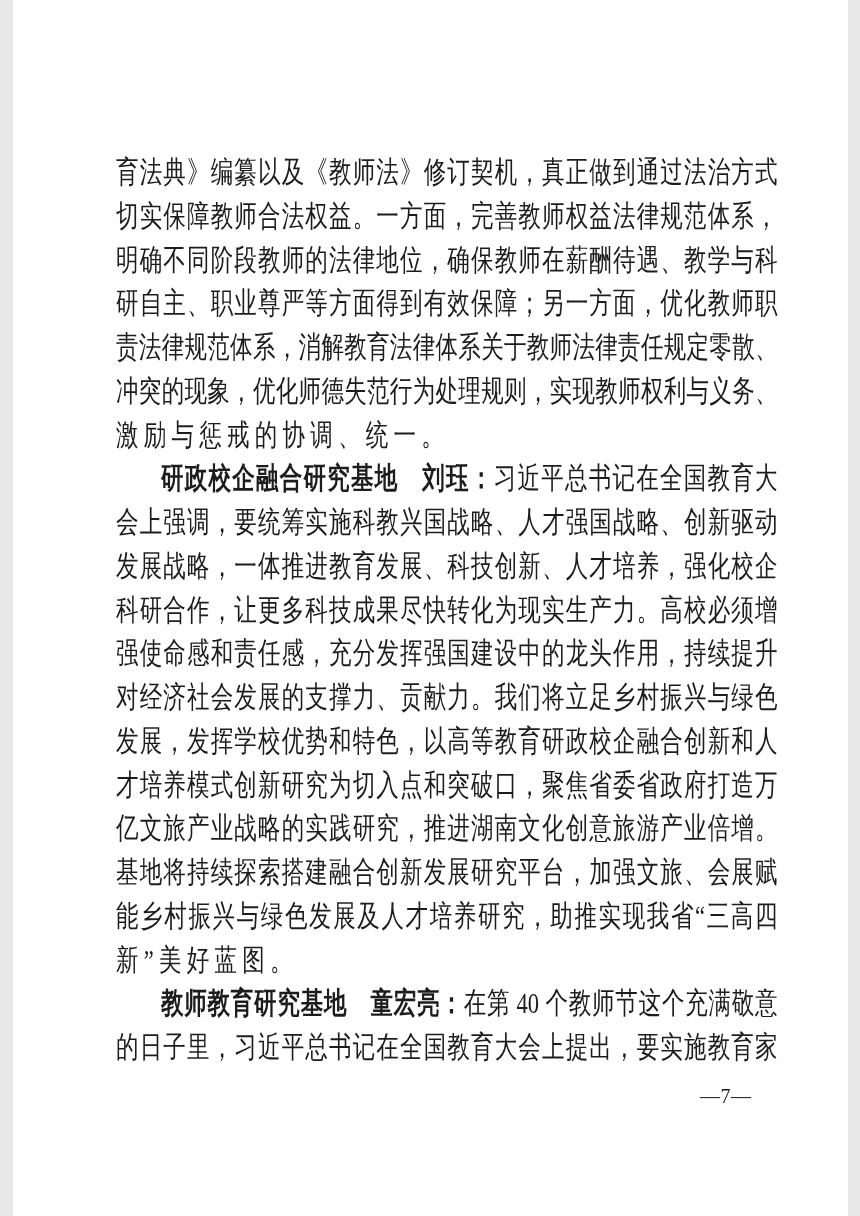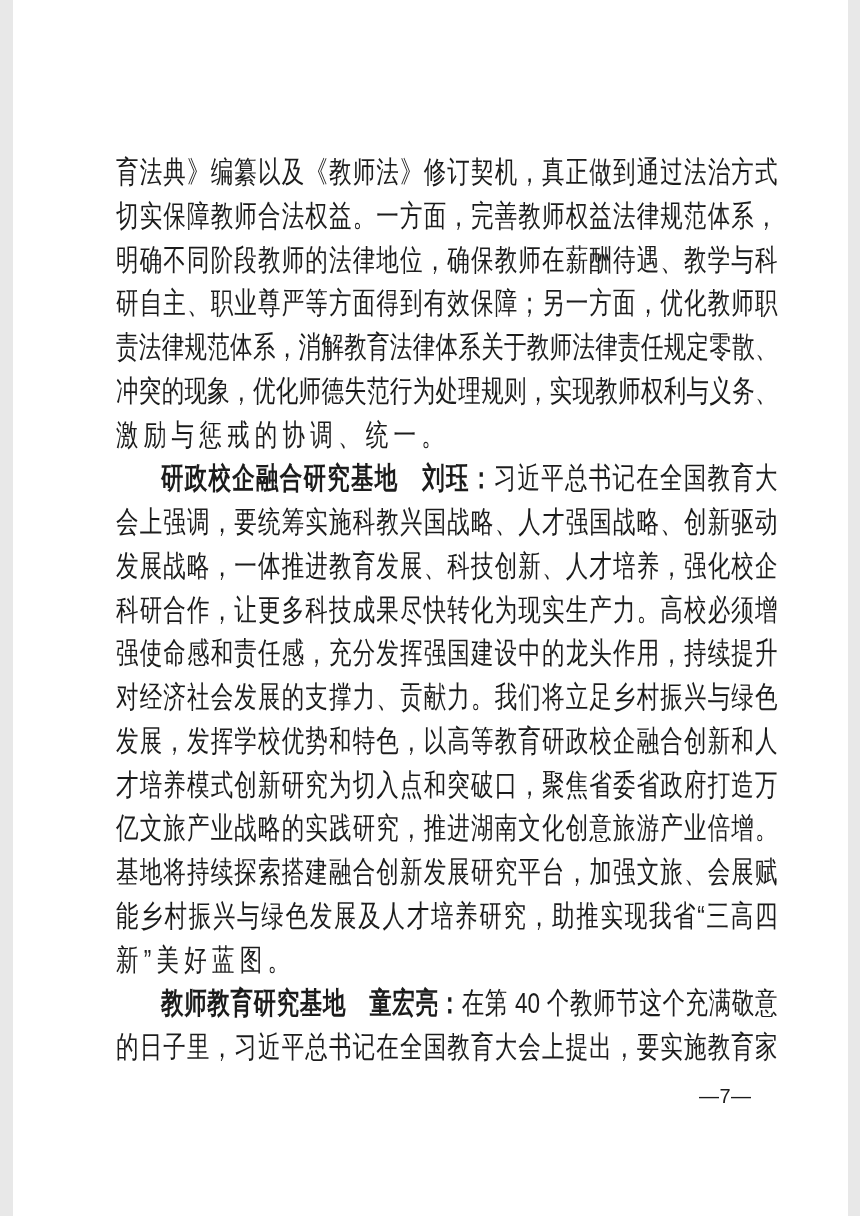--- a/index.html
+++ b/index.html
@@ -7,21 +7,21 @@
     padding: 0;
     background: #e8e8e8;
   }
   .page {
     position: relative;
     width: 835px;
     height: 1216px;
     margin: 0 auto;
     background: #ffffff;
     overflow: hidden;
-    font-family: Liberation Sans, sans-serif;
+    font-family: Liberation Serif, serif;
     color: #1c1c1c;
   }
   
   .doc {
     position: absolute;
     left: 103px;
     top: 150px;
     width: 882px;
     transform: scaleX(0.75);
     transform-origin: 0 0;

